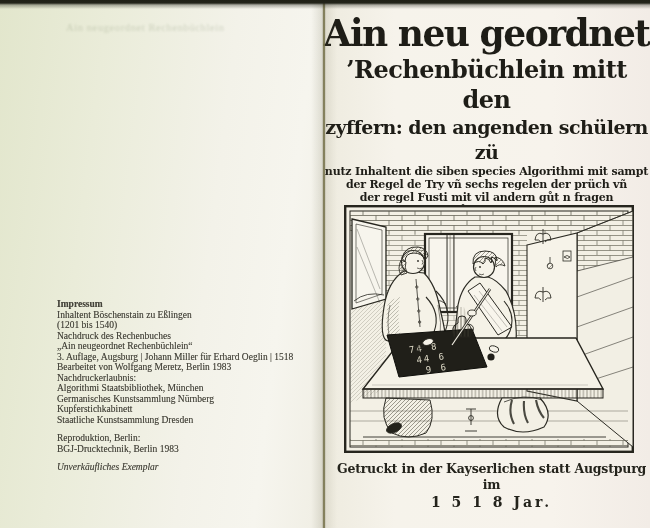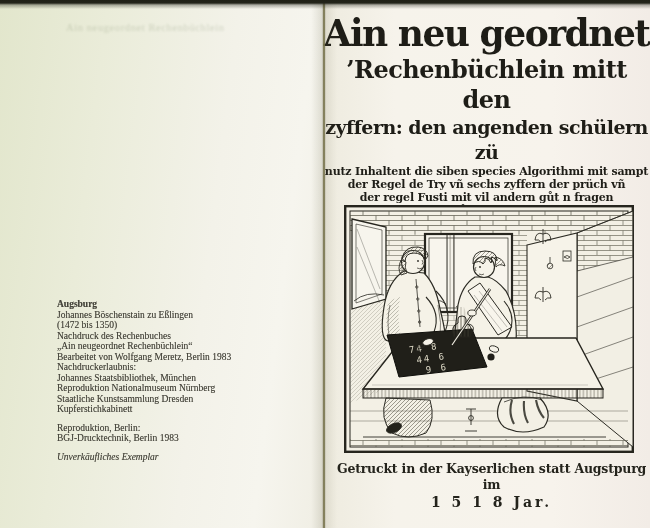--- a/index.html
+++ b/index.html
@@ -59,51 +59,52 @@
 </style>
 </head>
 <body>
 
 <div class="scan">
 
   <div class="page-left">
     <div class="ghost">Ain neugeordnet Rechenbüchlein</div>
 
     <div class="impressum">
-      <p class="imp-heading">Augsburg</p>
+      <p class="imp-heading">Impressum</p>
       <div class="imp-block">
-        <p>Johannes Böschenstain zu Eßlingen</p>
-        <p>(1472 bis 1350)</p>
+        <p>Inhaltent Böschenstain zu Eßlingen</p>
+        <p>(1201 bis 1540)</p>
         <p>Nachdruck des Rechenbuches</p>
         <p>„Ain neugeordnet Rechenbüchlein“</p>
+        <p>3. Auflage, Augsburg | Johann Miller für Erhard Oeglin | 1518</p>
         <p>Bearbeitet von Wolfgang Meretz, Berlin 1983</p>
         <p>Nachdruckerlaubnis:</p>
-        <p>Johannes Staatsbibliothek, München</p>
-        <p>Reproduktion Nationalmuseum Nürnberg</p>
+        <p>Algorithmi Staatsbibliothek, München</p>
+        <p>Germanisches Kunstsammlung Nürnberg</p>
+        <p>Kupferstichkabinett</p>
         <p>Staatliche Kunstsammlung Dresden</p>
-        <p>Kupferstichkabinett</p>
       </div>
       <div class="imp-block">
         <p>Reproduktion, Berlin:</p>
         <p>BGJ-Drucktechnik, Berlin 1983</p>
       </div>
       <div class="imp-block last">
         <p>Unverkäufliches Exemplar</p>
       </div>
     </div>
   </div>
 
   <div class="page-right">
 
     <div class="title-block">
       <div class="t1">Ain neu geordnet</div>
       <div class="t2">’Rechenbüchlein mitt den</div>
       <div class="t3">zyffern: den angenden schülern zü</div>
       <div class="ts">nutz Inhaltent die siben species Algorithmi mit sampt</div>
-      <div class="ts">der Regel de Try vñ sechs zyffern der prüch vñ</div>
+      <div class="ts">der Regel de Try vñ sechs regelen der prüch vñ</div>
       <div class="ts">der regel Fusti mit vil andern gůt n fragen</div>
       <div class="ts">den kindern zům anfang nutzbarlich</div>
       <div class="ts">durch Joañ Böschensteyn von</div>
       <div class="ts">Eßlingk priester neülich auß</div>
       <div class="ts">gangt vñ geordnet.</div>
     </div>
 
     <div class="woodcut-wrap">
       <svg viewBox="0 0 290 248" width="290" height="248">
         <defs>

